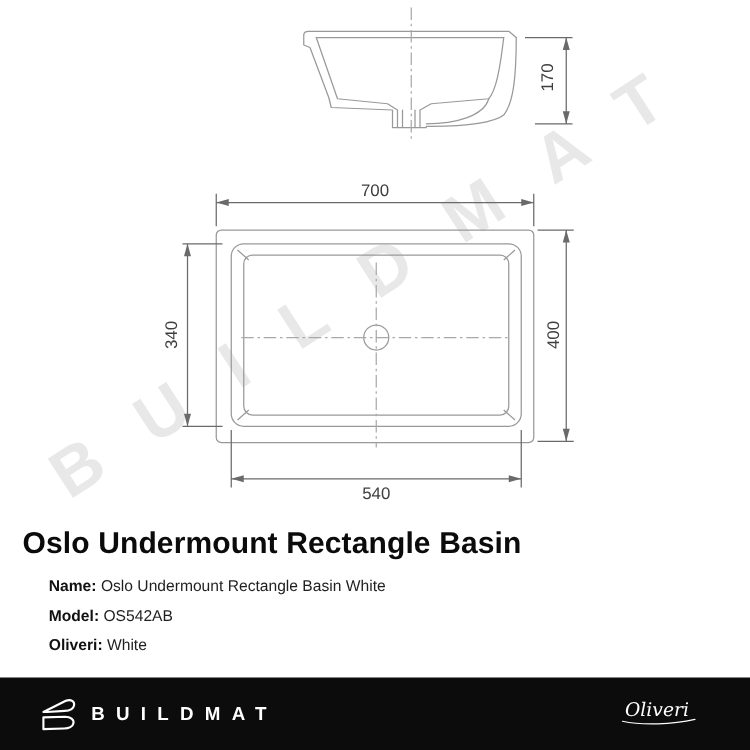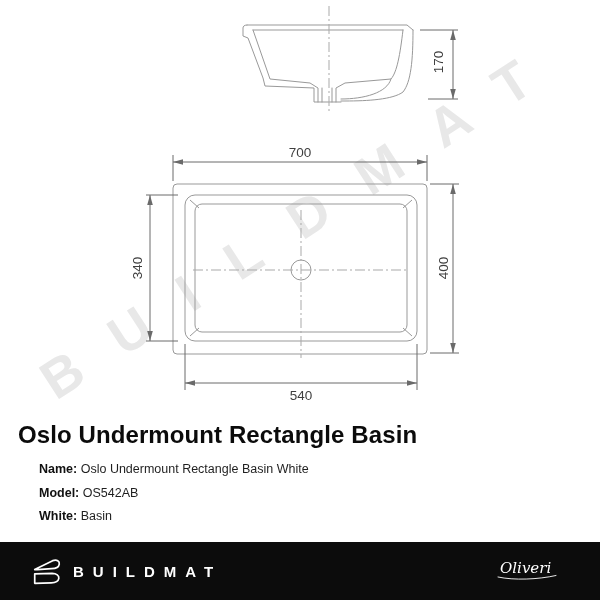--- a/index.html
+++ b/index.html
@@ -102,22 +102,22 @@
     <h1>Oslo Undermount Rectangle Basin</h1>
     <div class="spec-row">
       <b>Name:</b>
       <span>Oslo Undermount Rectangle Basin White</span>
     </div>
     <div class="spec-row">
       <b>Model:</b>
       <span>OS542AB</span>
     </div>
     <div class="spec-row">
-      <b>White:</b>
-      <span>Basin</span>
+      <b>Oliveri:</b>
+      <span>White</span>
     </div>
   </div>
 
   <div id="footer">
     <div class="logo-wrap">
       <svg width="34" height="31" viewBox="0 0 36 32" xmlns="http://www.w3.org/2000/svg">
         <g fill="none" stroke="#ffffff" stroke-width="1.8" stroke-linejoin="round" stroke-linecap="round">
           <path d="M5 14 L24 4.5 C28.5 2.8 31.5 5.2 31 8.2 C30.5 11.4 27 13 23 13 L8 14 Z"></path>
           <path d="M5 18.5 L23.5 18 C28 18 31 20.3 30.5 23.3 C30 26.3 26.5 28 22.5 28 L5 28.5 Z"></path>
         </g>

